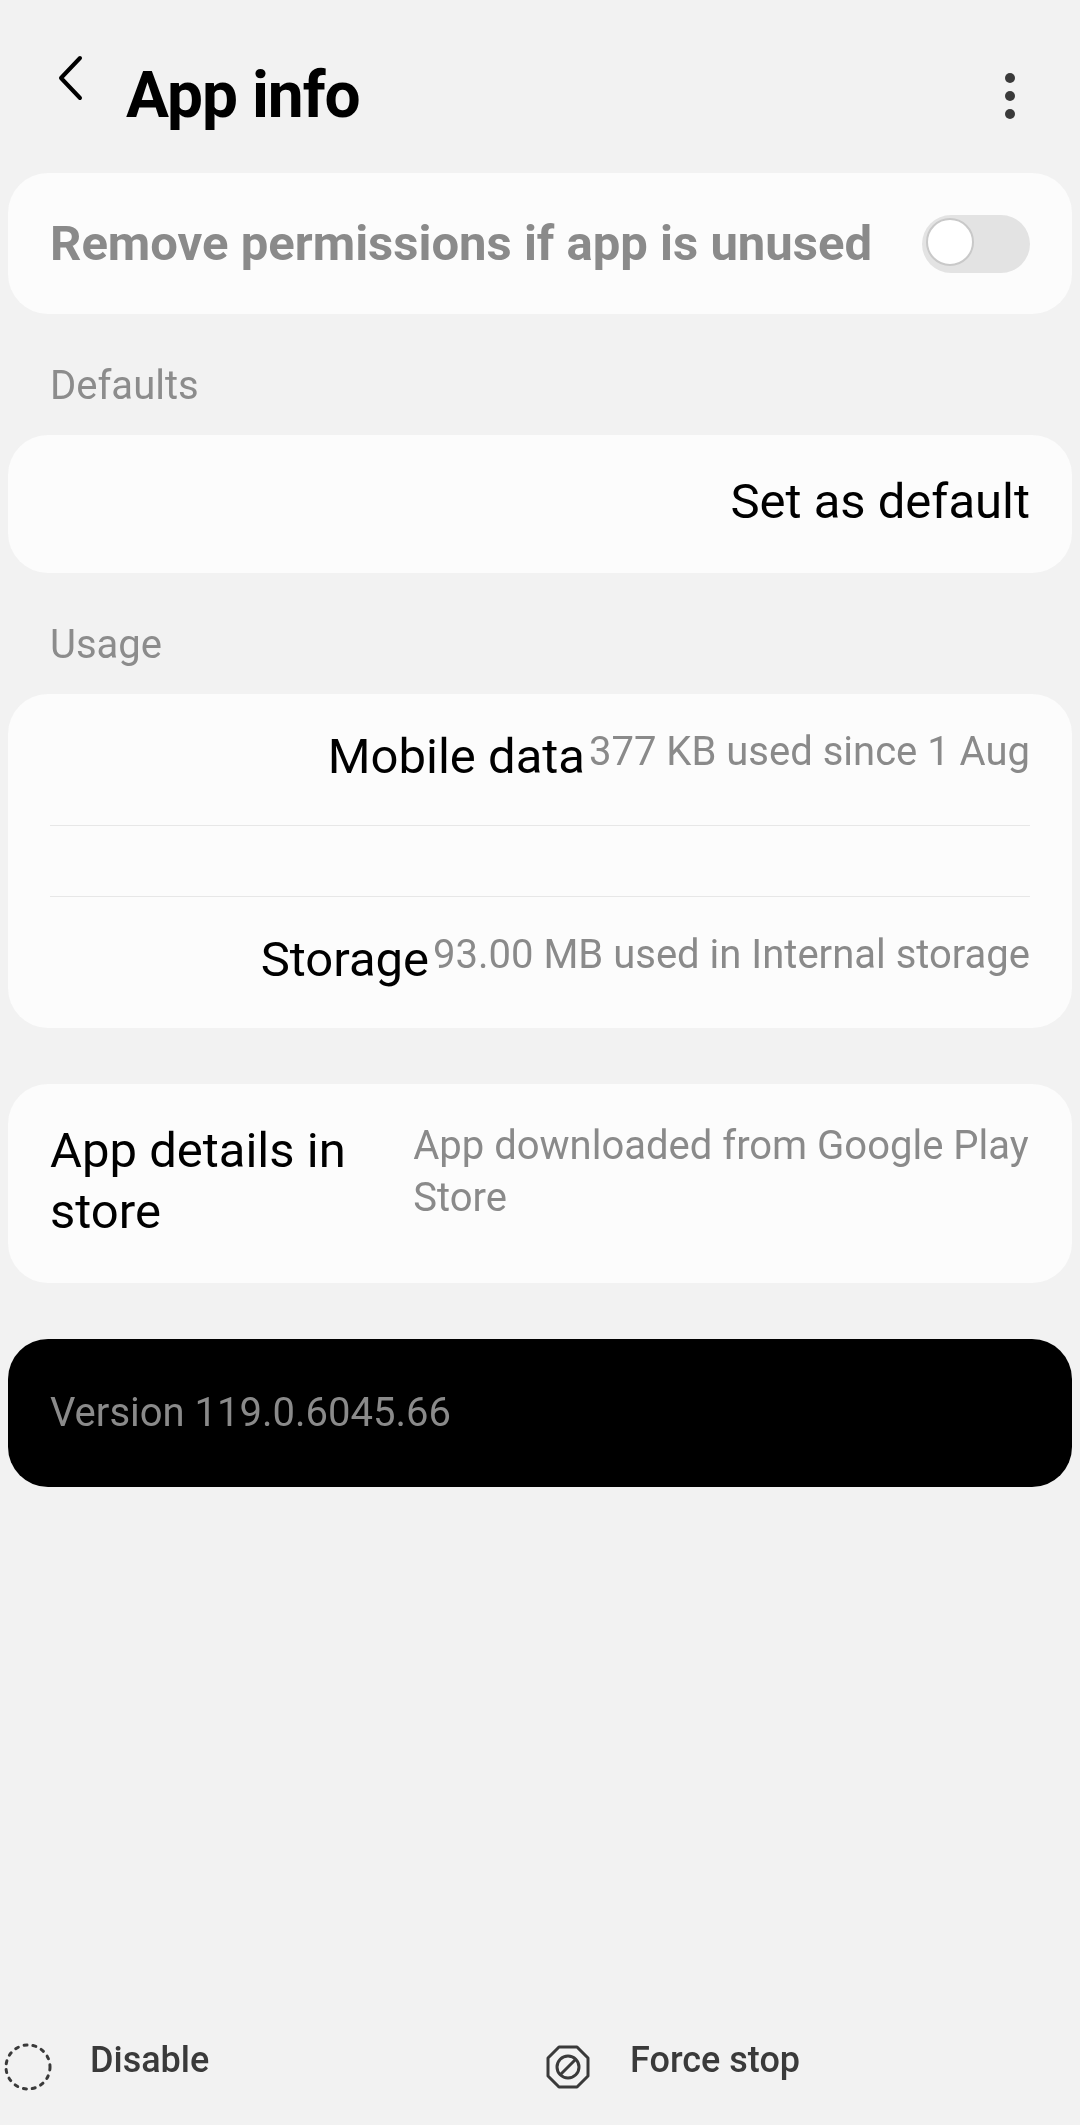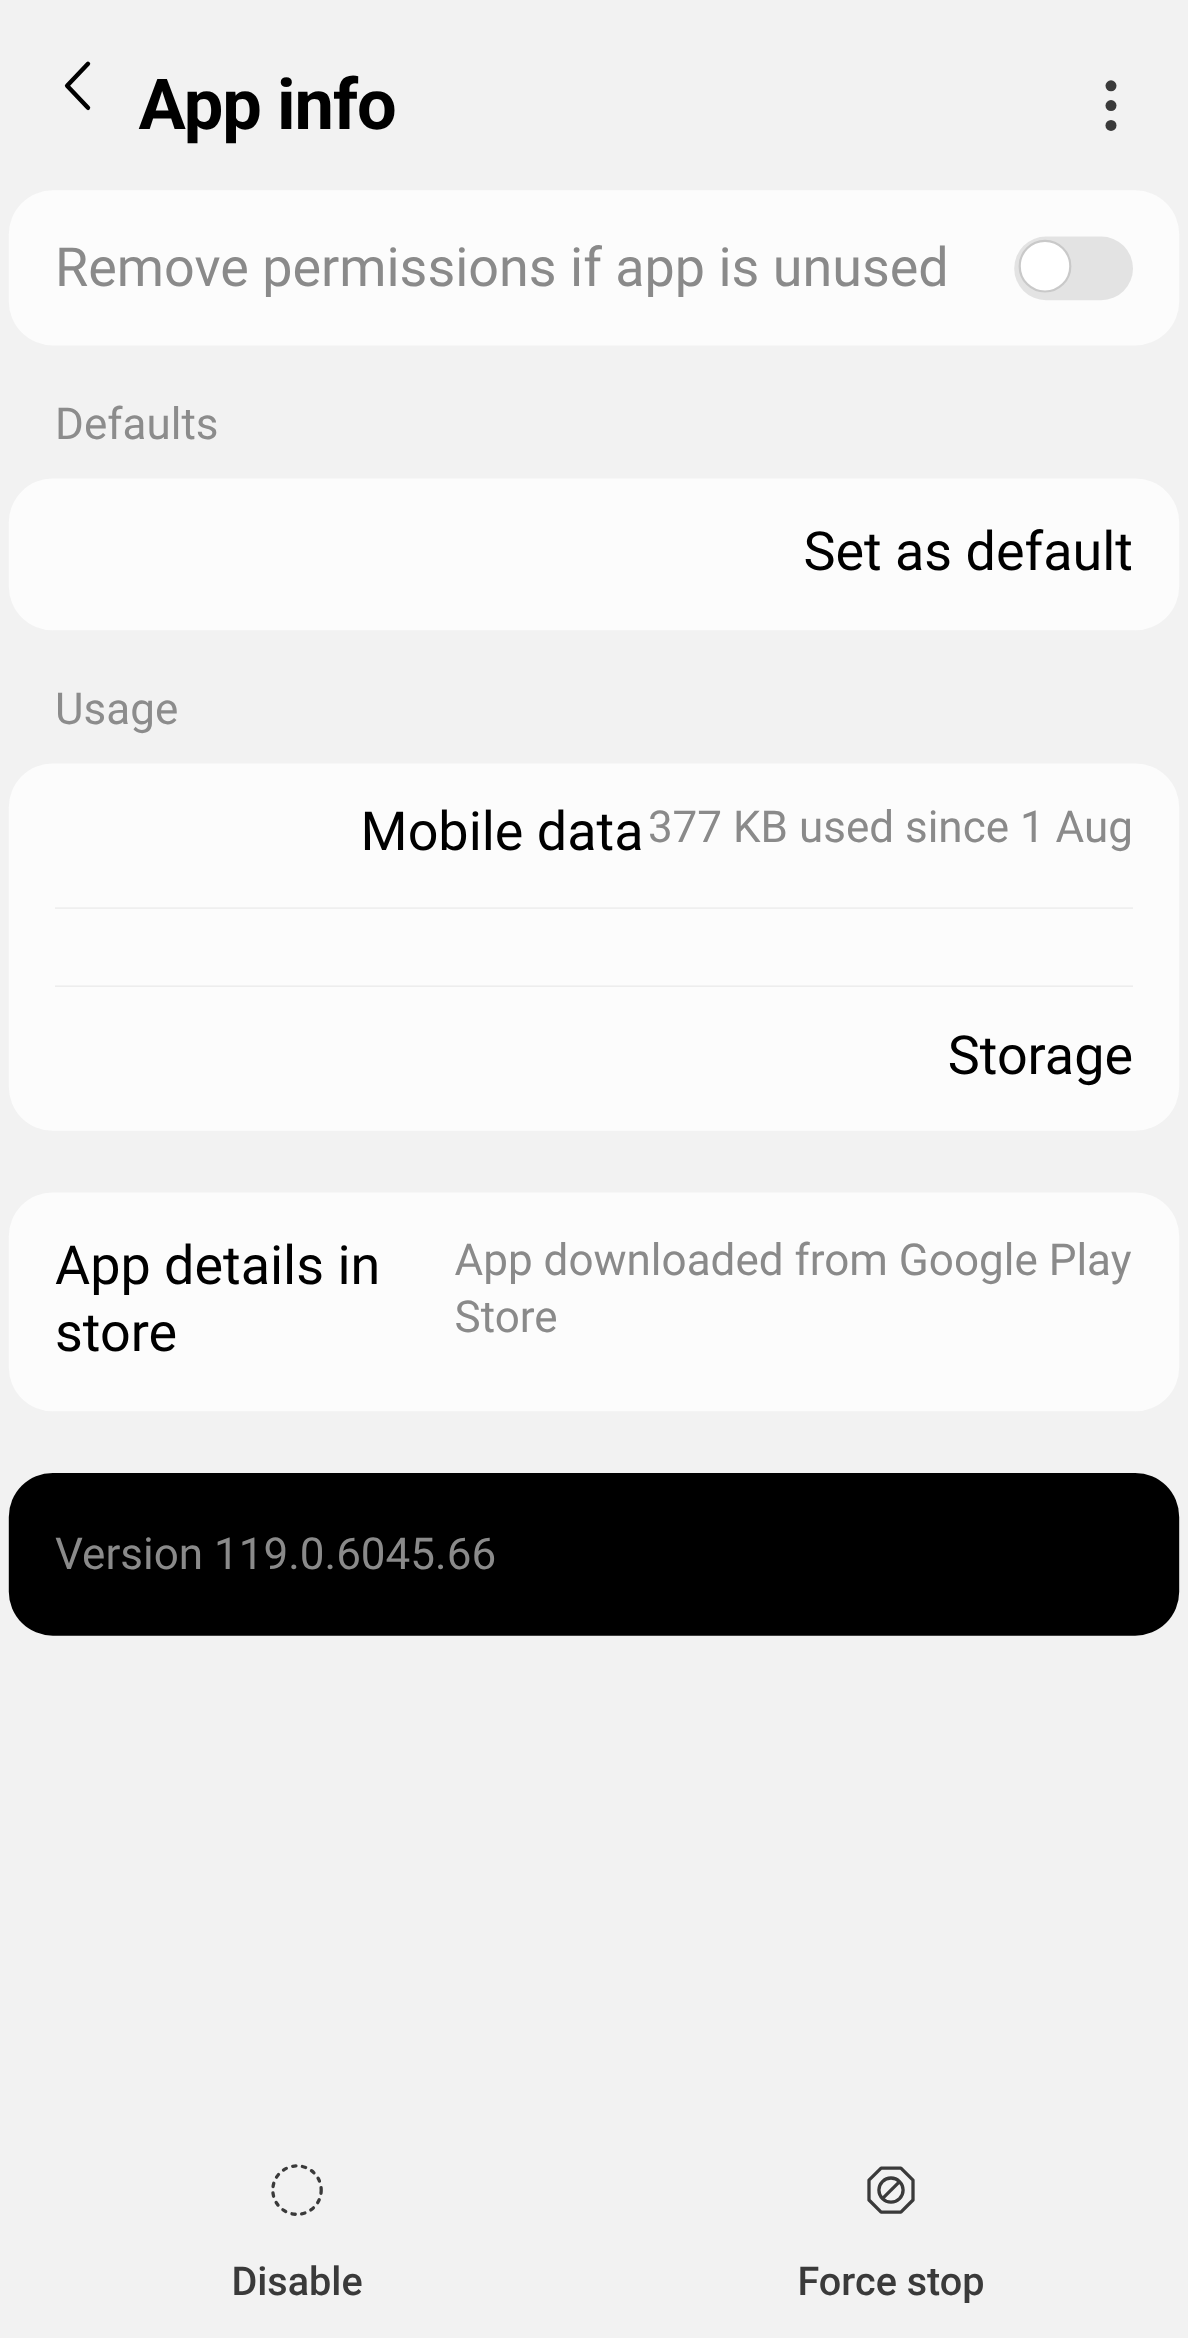--- a/index.html
+++ b/index.html
@@ -45,20 +45,21 @@
     background: #fcfcfc;
     border-radius: 40px;
     margin: 0 8px;
   }
   .card-first { margin-top: 0; }
   .row {
     padding: 40px 42px;
     display: flex;
     align-items: center;
     justify-content: space-between;
+    font-weight: bold;
   }
   .row-col {
     padding: 36px 42px 40px 42px;
     display: flex;
     flex-direction: row;
     gap: 4px;
     justify-content: flex-end;
   }
   .row-col.tight { padding: 32px 42px 38px 42px; }
   .row-title {
@@ -122,22 +123,21 @@
     bottom: 0;
     left: 0;
     right: 0;
     display: flex;
     background: #f2f2f2;
     padding: 30px 0 30px 0;
   }
   .bottom-btn {
     flex: 1;
     display: flex;
-    flex-direction: column;
-    align-items: center;
+    align-items: flex-start;
     gap: 34px;
   }
   .bottom-icon {
     width: 56px;
     height: 56px;
     display: flex;
     align-items: center;
     justify-content: center;
   }
   .bottom-label {
@@ -190,20 +190,21 @@
   <div class="row-col tight">
     <div class="row-title">Mobile data</div>
     <div class="row-sub">377 KB used since 1 Aug</div>
   </div>
   <div class="divider"></div>
   <div class="row-col tight">
   </div>
   <div class="divider"></div>
   <div class="row-col tight">
     <div class="row-title">Storage</div>
+    <div class="row-sub">93.00 MB used in Internal storage</div>
   </div>
 </div>
 
 <div class="spacer"></div>
 
 <div class="card">
   <div class="row-col">
     <div class="row-title">App details in store</div>
     <div class="row-sub">App downloaded from Google Play Store</div>
   </div>

